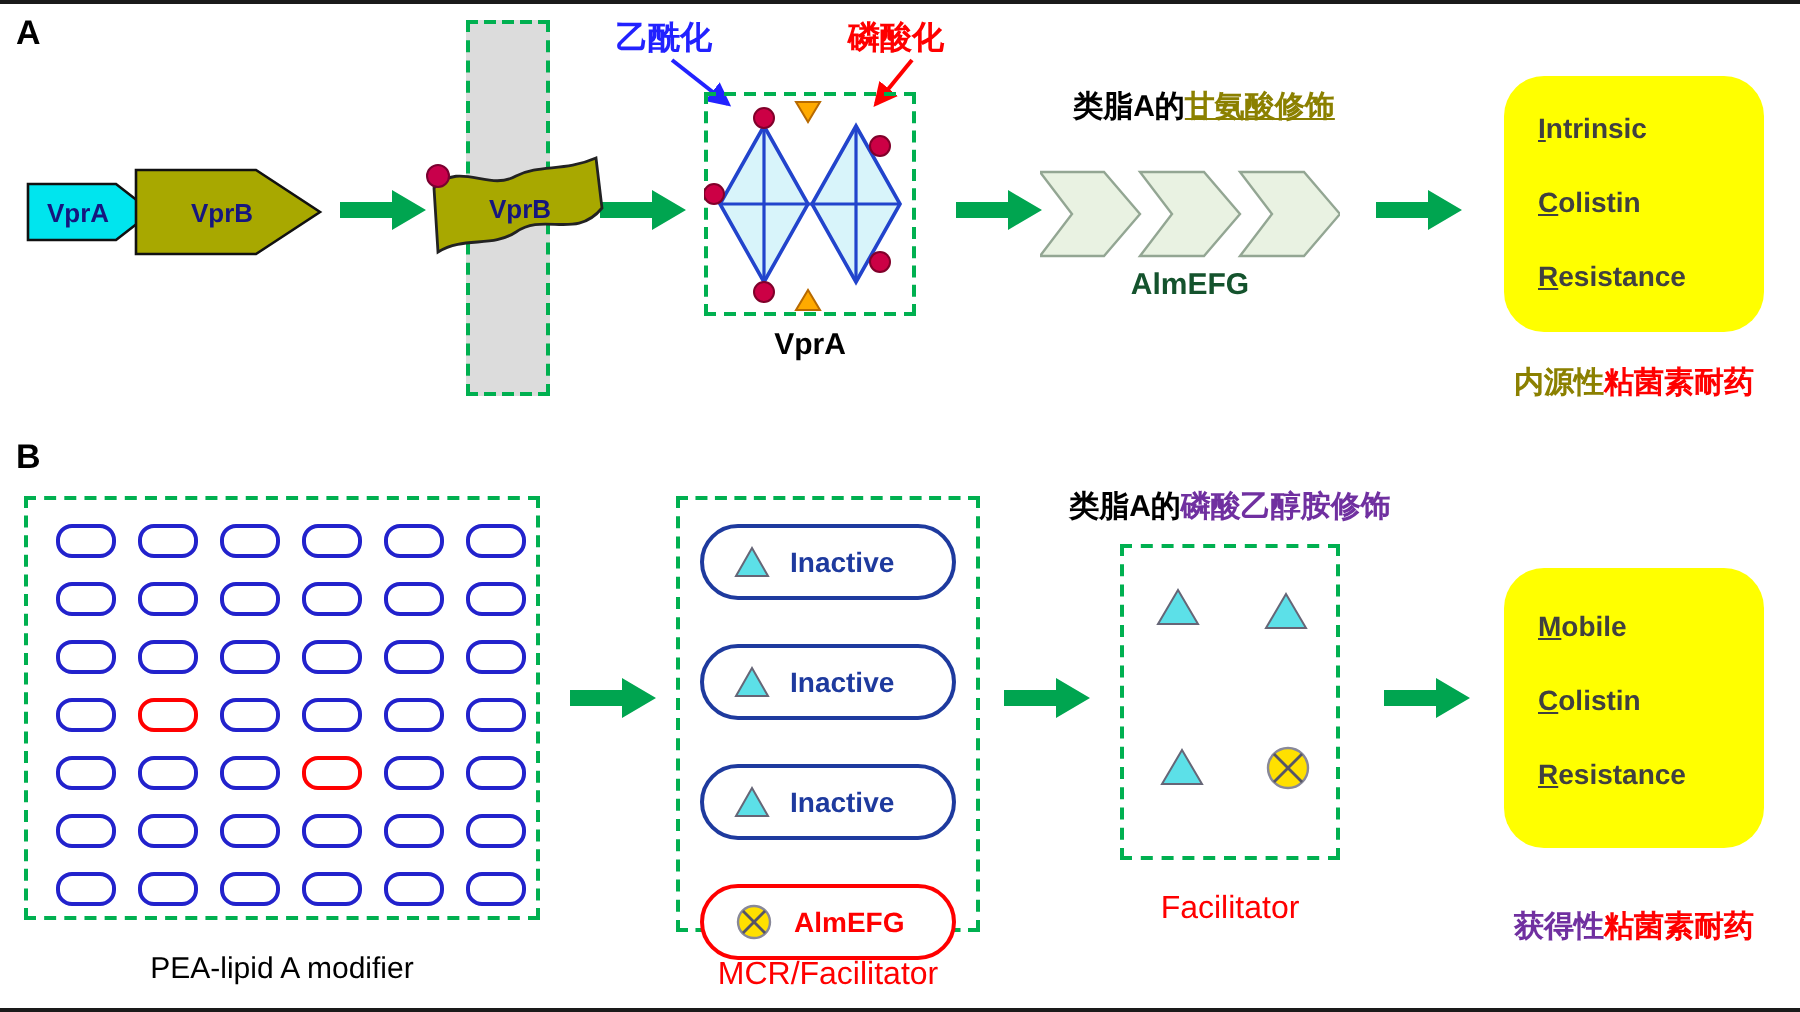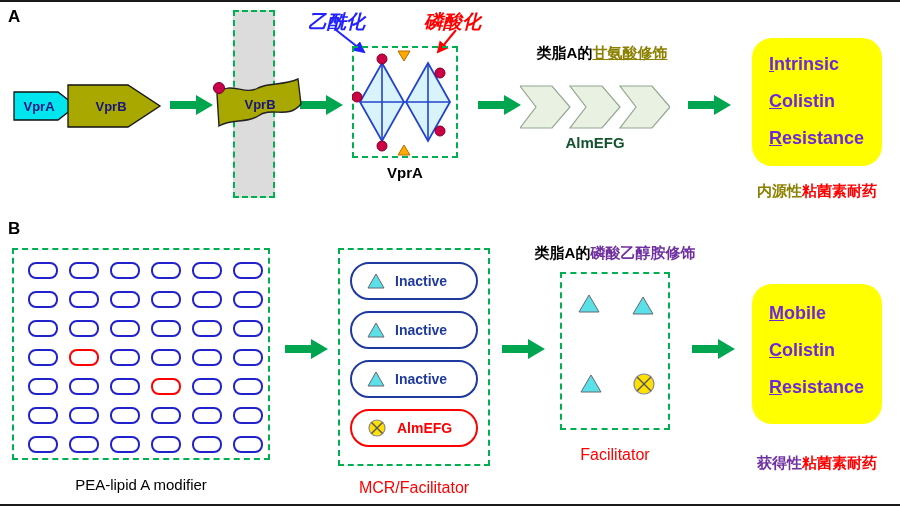--- a/index.html
+++ b/index.html
@@ -3,46 +3,46 @@
 <meta charset="utf-8">
 <style>
   * { margin:0; padding:0; box-sizing:border-box; }
   html,body { background:#ffffff; font-family:"Liberation Sans", sans-serif; }
   .canvas { position:relative; width:900px; height:506px; background:#fff; overflow:hidden;
             border-top:2px solid #1a1a1a; border-bottom:2px solid #1a1a1a; }
   .abs { position:absolute; }
   .panel-label { font-size:17px; font-weight:bold; color:#000; }
   .dashed-box { border:2px dashed #00B050; }
   .membrane { width:42px; height:188px; background:#DCDCDC; border:2px dashed #00B050; }
-  .ann { font-size:19px; font-weight:bold;font-style:italic; }
+  .ann { font-size:16px; font-weight:bold; }
   .ann.blue { color:#2222FF; }
   .ann.red { color:#FF0000; }
   .center-label { text-align:center; font-size:15px; color:#000; font-weight:bold; }
   .mod-label { text-align:center; font-size:15px; font-weight:bold; white-space:nowrap; }
   .mod-label .black { color:#000; }
   .mod-label .olive { color:#8B8000;text-decoration:underline; }
   .mod-label .purple { color:#7030A0; }
   .operon-label { text-align:center; font-size:15px; font-weight:bold; color:#14532d; }
   .yellow-box { width:130px; background:#FFFF00; border-radius:20px; padding:17px 0 0 17px; }
-  .res-line { color:#6d28d9; font-weight:bold; font-size:18px; line-height:19px; margin-bottom:18px; }
+  .res-line { color:#404040; font-weight:bold; font-size:14px; line-height:19px; margin-bottom:18px; }
   .res-line .initial { text-decoration:underline; }
   .caption { text-align:center; font-size:15px; font-weight:bold; white-space:nowrap; }
   .caption .red { color:#FF0000; }
   .caption .olive { color:#8B8000;font-family:Liberation Mono, monospace; }
   .caption .purple { color:#7030A0; }
   .plain-caption { text-align:center; font-size:15px; color:#000; }
   .red-caption { text-align:center; font-size:16px; color:#FF0000; }
   .gene-text { font-family:"Liberation Sans", sans-serif; font-size:13px; font-weight:bold;
                fill:#16167E; text-anchor:middle; }
   .flow polygon { fill:#00A550; }
   .pop-grid { display:grid; grid-template-columns:repeat(6,30px); grid-auto-rows:17px;
               column-gap:11px; row-gap:12px; padding:12px 0 0 14px; }
   .cell-pill { width:30px; height:17px; border:2px solid #2222CC; border-radius:8px; background:#fff; }
   .cell-pill.red { border-color:#FF0000; }
-  .mcr-box { display:flex; flex-direction:column; align-items:center; gap:11px; padding-top:12px; }
+  .mcr-box { display:flex; flex-direction:column; align-items:center; gap:22px; padding-top:12px; }
   .pill { display:flex; align-items:center; gap:10px; padding-left:15px; width:128px; height:38px;
           border:2.5px solid #1E3A9E; border-radius:19px; background:#fff; flex:0 0 auto; }
   .pill-label { color:#1E3A9E; font-weight:bold; font-size:14px; }
   .pill.active { border-color:#FF0000; }
   .pill.active .pill-label { color:#FF0000; }
   .tri polygon { fill:#5CE0E8; stroke:#667; stroke-width:1; }
   .crossed circle { fill:#FFE000; stroke:#889; stroke-width:1.2; }
   .crossed line { stroke:#556; stroke-width:1.4; }
   .lipid .ring { fill:#D8F4FA; stroke:#2244CC; stroke-width:1.8; }
   .lipid .xline { stroke:#2244CC; stroke-width:1.6; }

